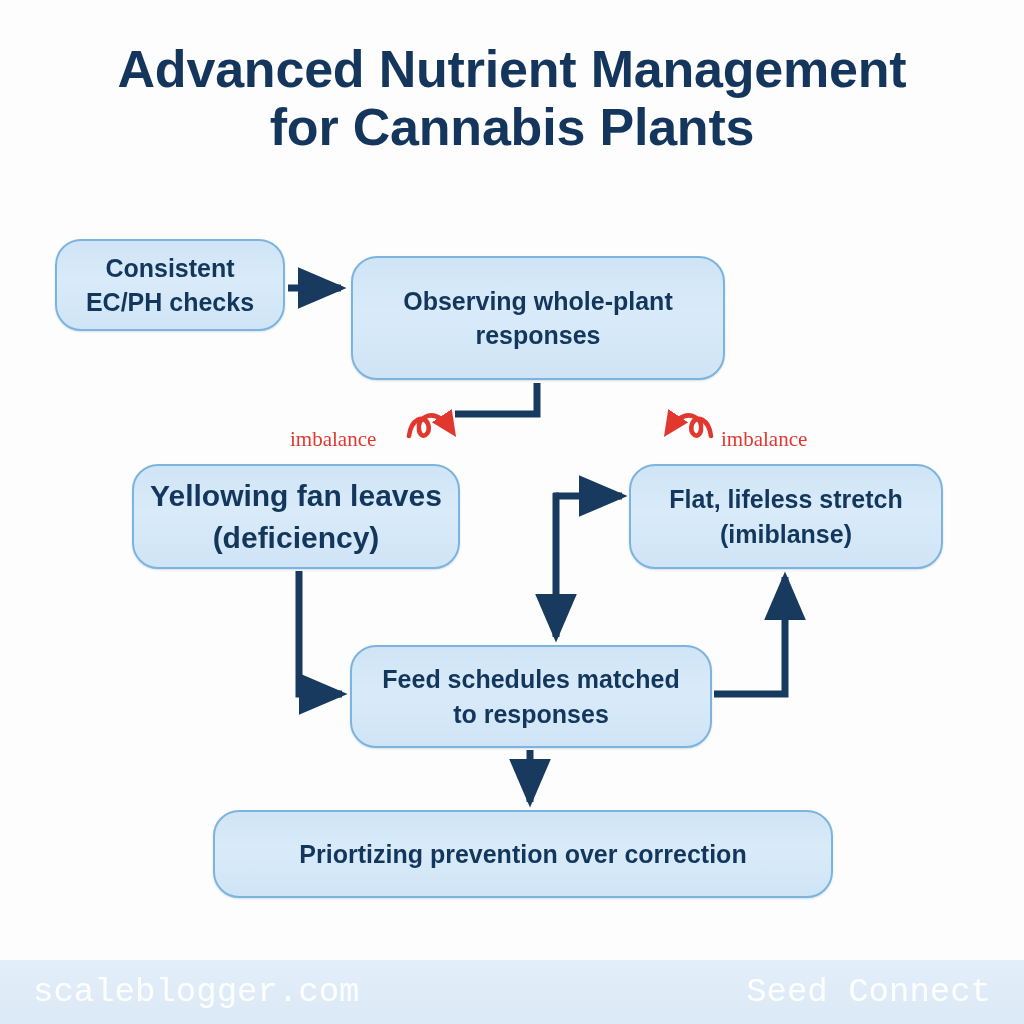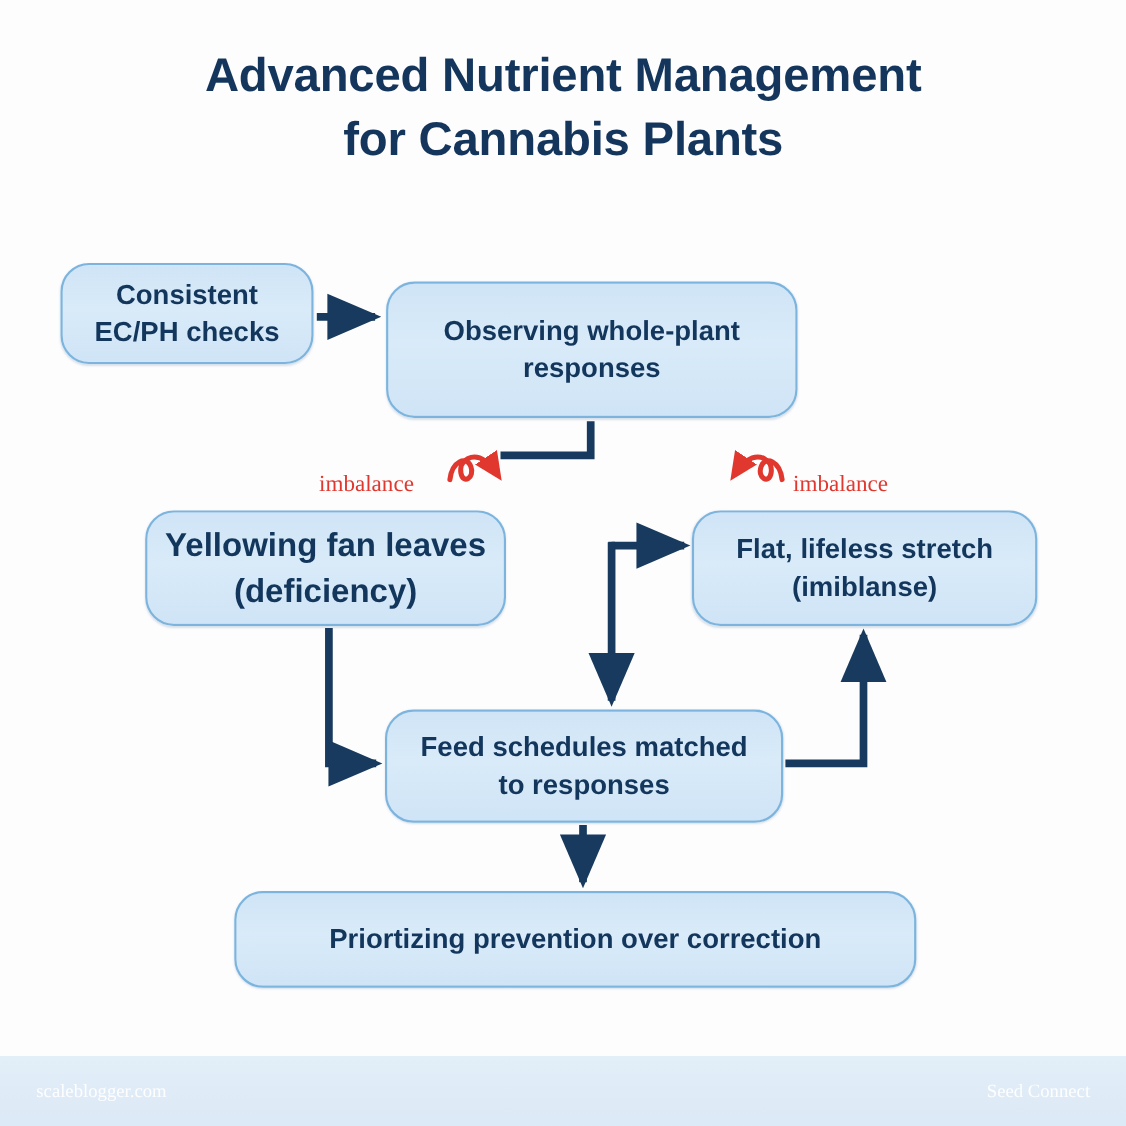--- a/index.html
+++ b/index.html
@@ -25,21 +25,21 @@
 
   
   .title {
     position: absolute;
     left: 0;
     top: 40px;
     width: 1024px;
     text-align: center;
     color: #14365c;
     font-weight: bold;
-    font-size: 43px;
+    font-size: 52px;
     line-height: 58px;
     letter-spacing: -0.2px;
     font-family: "Liberation Sans", sans-serif;
   }
   .title .line2 { display: block; }
 
   
   .node {
     position: absolute;
     box-sizing: border-box;
@@ -84,22 +84,22 @@
     height: 64px;
     background: linear-gradient(180deg, #e2eef8 0%, #dce9f6 100%);
     display: flex;
     align-items: center;
     justify-content: space-between;
     box-sizing: border-box;
     padding: 0 33px;
   }
   .footer span {
     color: #ffffff;
-    font-size: 17px;
-    font-family: Liberation Serif, serif;
+    font-size: 34px;
+    font-family: Liberation Mono, monospace;
     opacity: 0.95;
   }
 
   svg { display: block; }
 </style>
 </head>
 <body>
 
 <div id="diagram-root">
 

